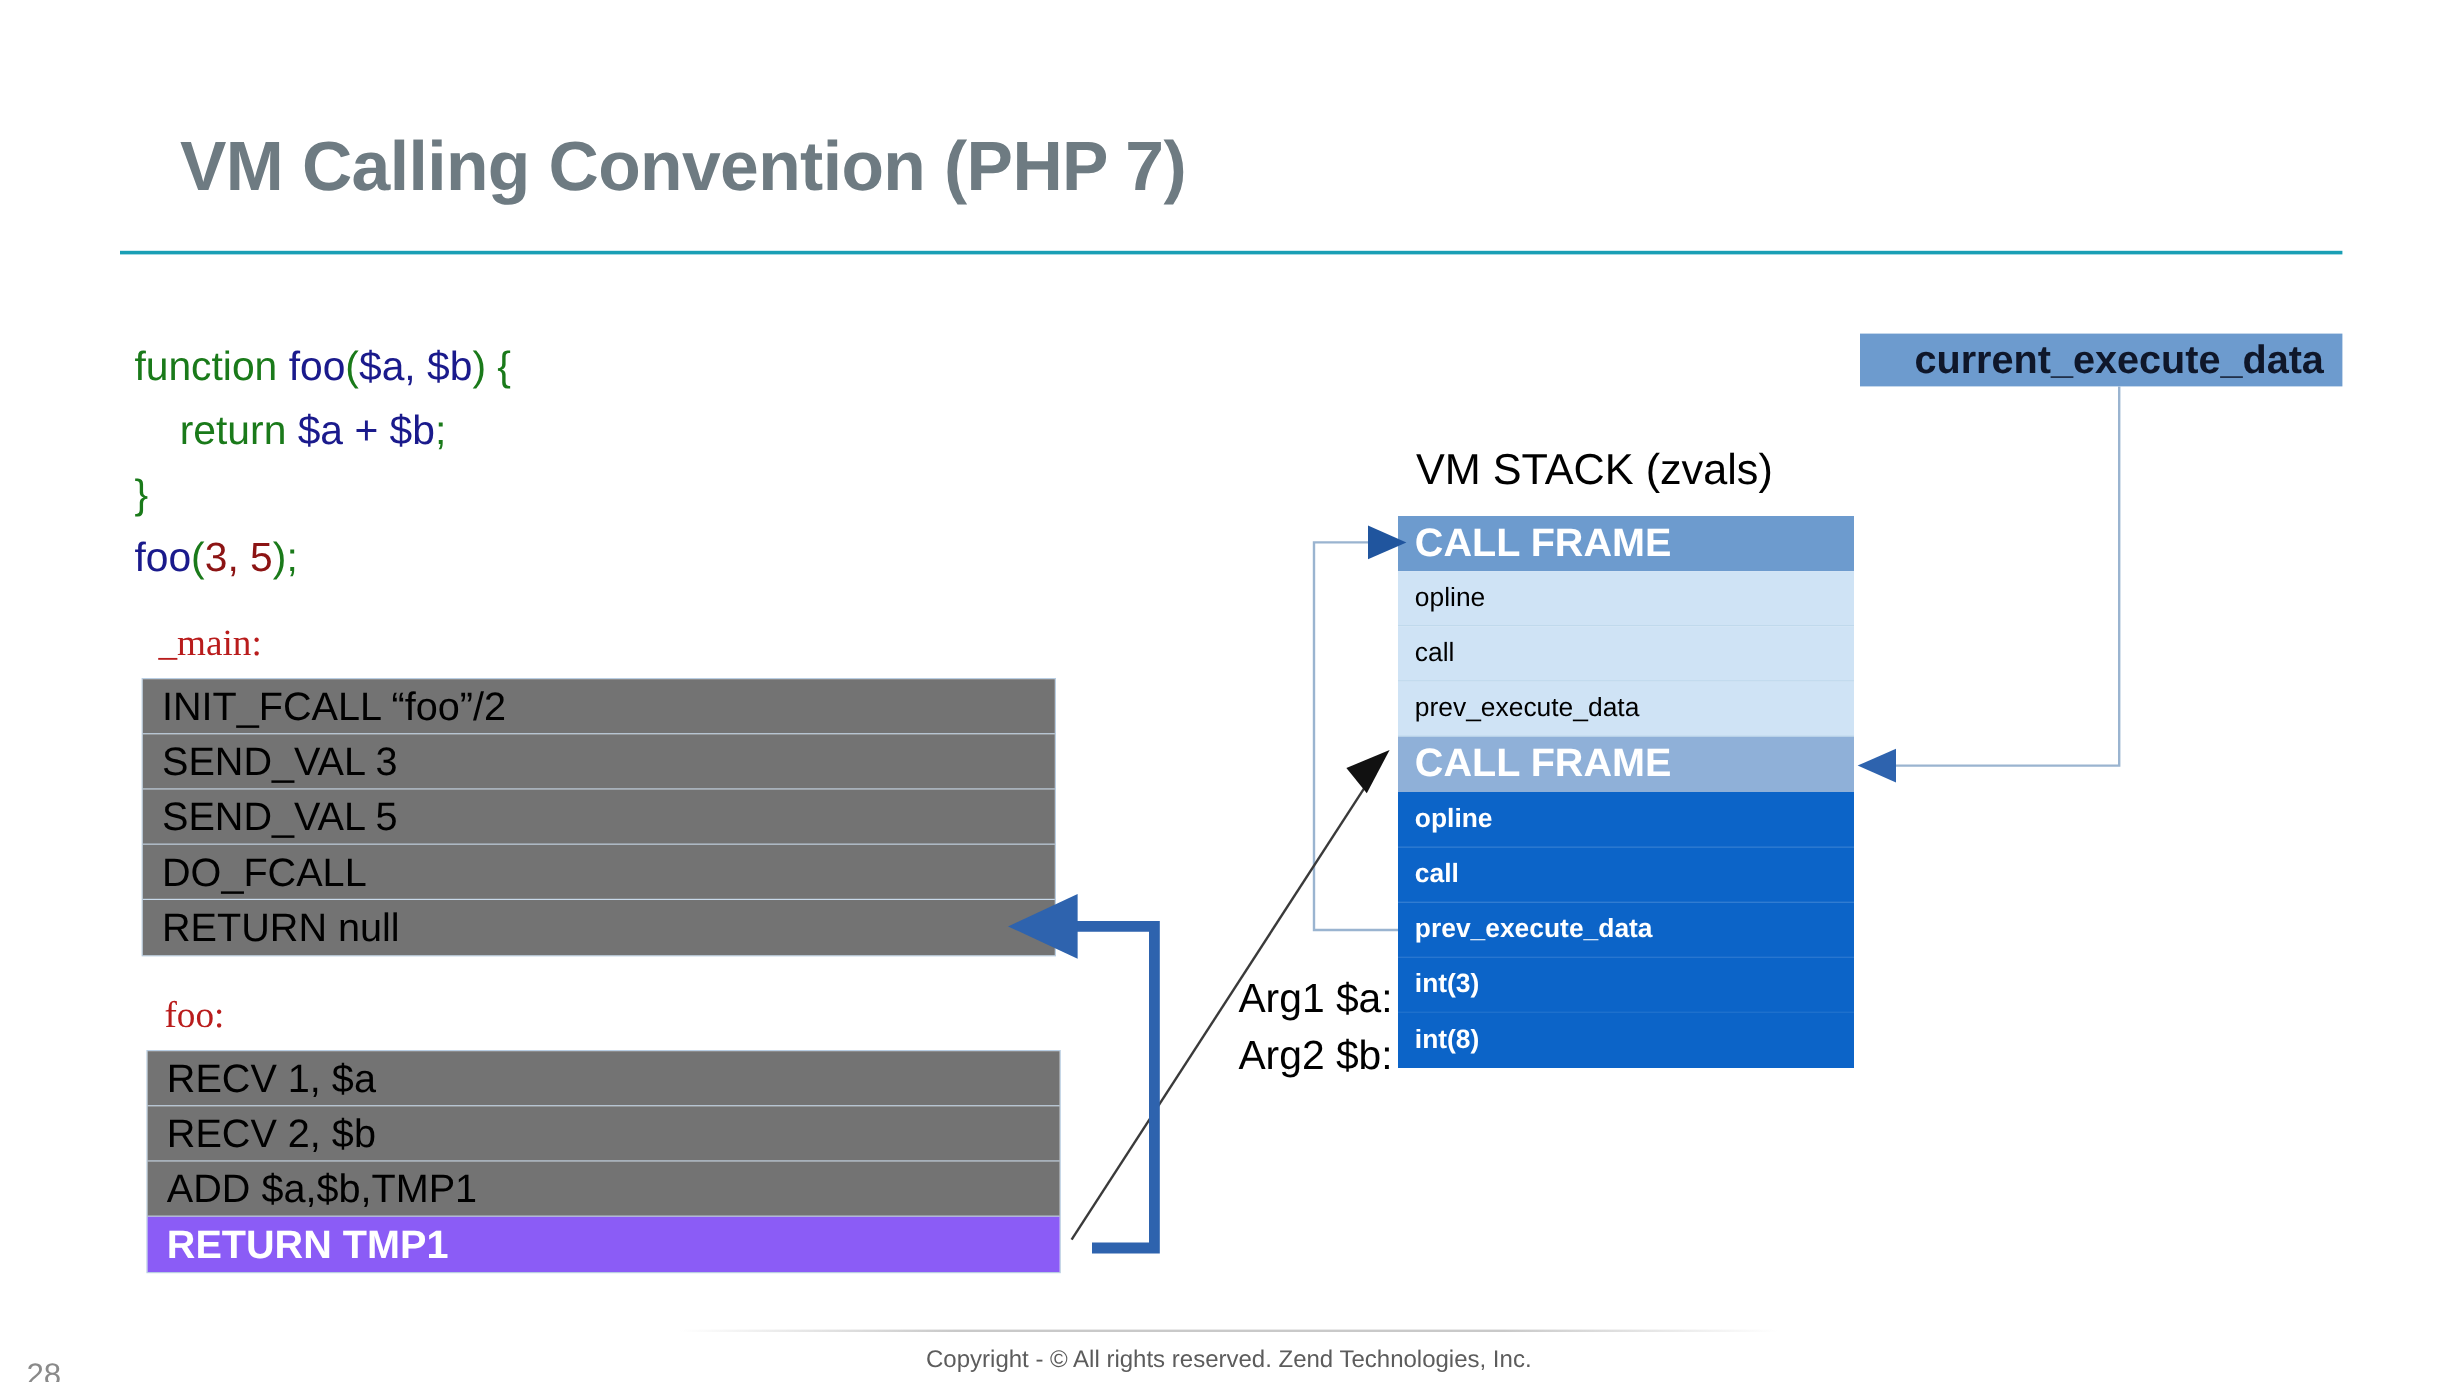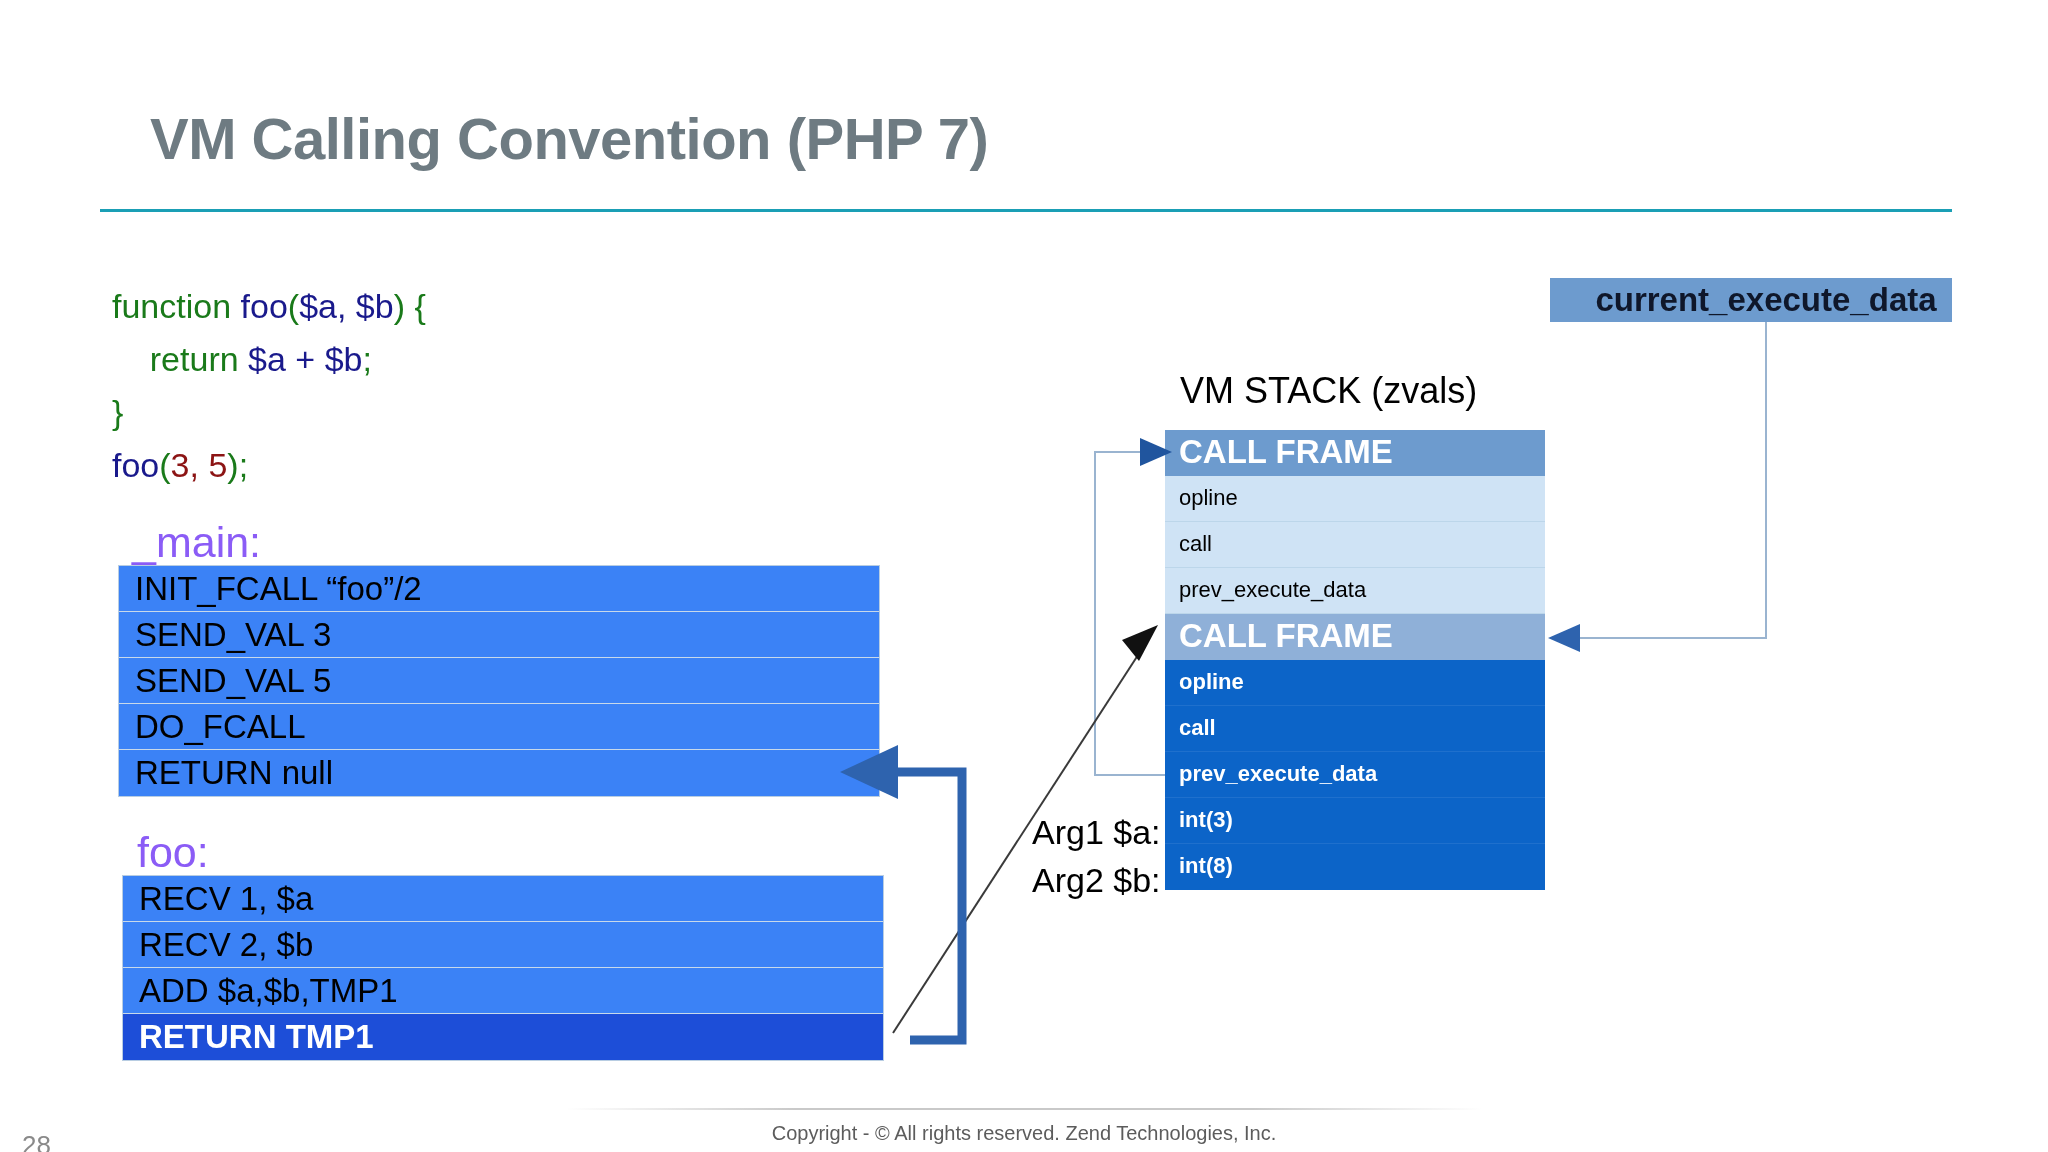--- a/index.html
+++ b/index.html
@@ -51,45 +51,46 @@
   }
   .kw   { color: #1a7a1a; }
   .var  { color: #1a1a8c; }
   .num  { color: #8c1414; }
   .punc { color: #1a7a1a; }
   .fn   { color: #1a1a8c; }
 
   
   .oplabel {
     position: absolute;
-    font-size: 43px;
-    color: #8b5cf6;
-    white-space: nowrap;
+    font-size: 31px;
+    color: #b91c1c;
+    white-space: nowrap;
+    font-family: Liberation Serif, serif;
   }
   .optable {
     position: absolute;
     width: 762px;
     border: 1px solid #b8cde2;
     box-sizing: border-box;
     background: #ffffff;
   }
   .oprow {
     height: 46px;
     line-height: 45px;
     font-size: 33px;
     color: #000000;
     padding-left: 16px;
     border-bottom: 1px solid #c8d9ea;
     box-sizing: border-box;
     white-space: nowrap;
-    background: #3b82f6;
+    background: #737373;
   }
   .oprow:last-child { border-bottom: none; }
   .oprow.hl {
-    background: #1d4ed8;
+    background: #8b5cf6;
     color: #ffffff;
     font-weight: bold;
   }
 
   
   #vmstack-title {
     position: absolute;
     left: 1180px;
     top: 370px;
     font-size: 36px;

